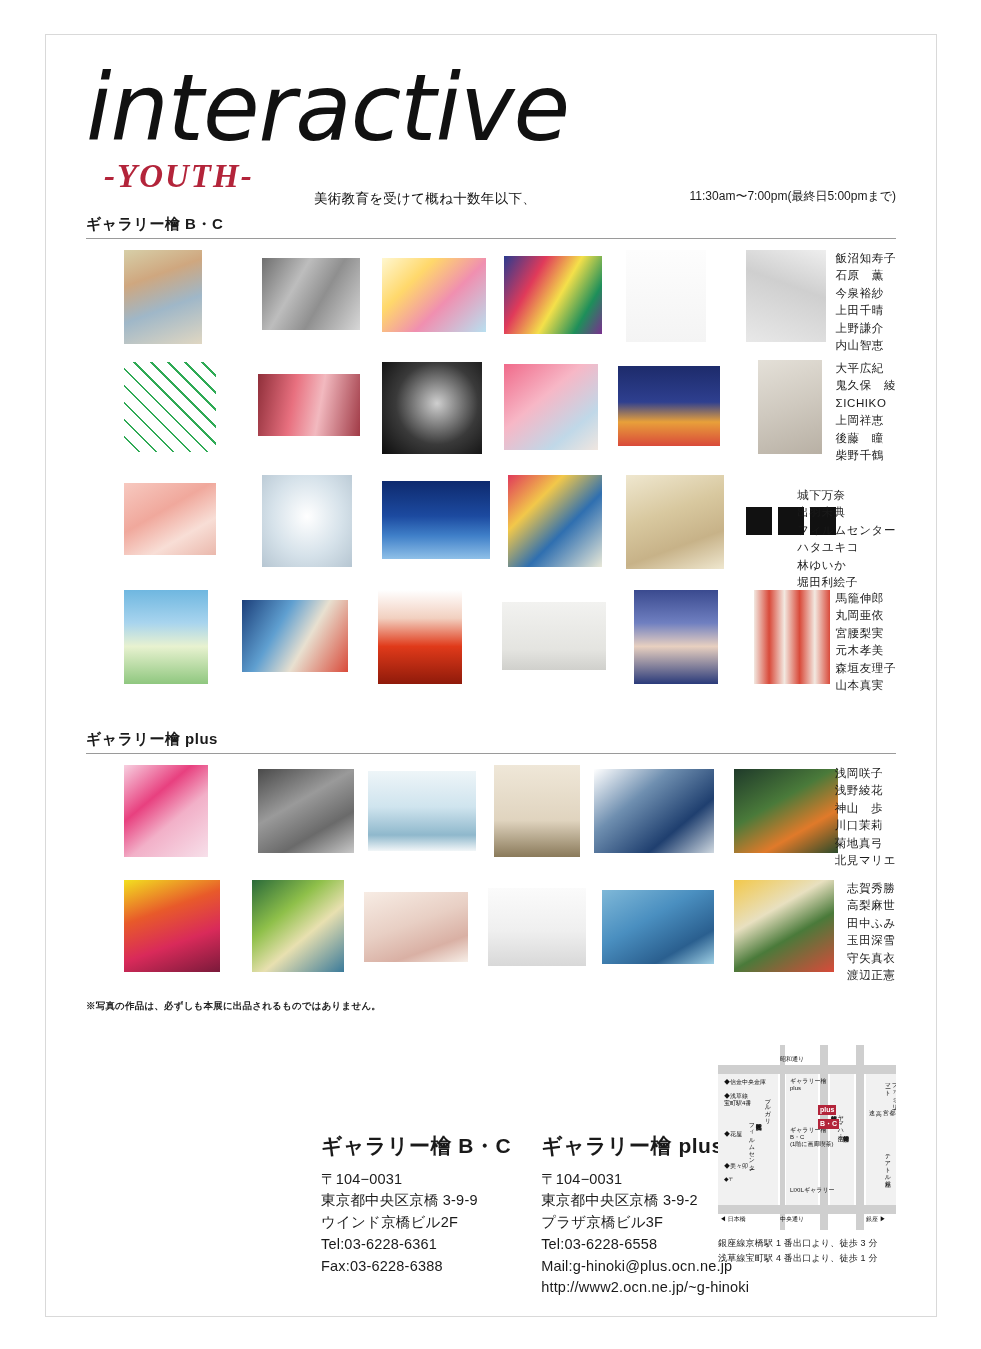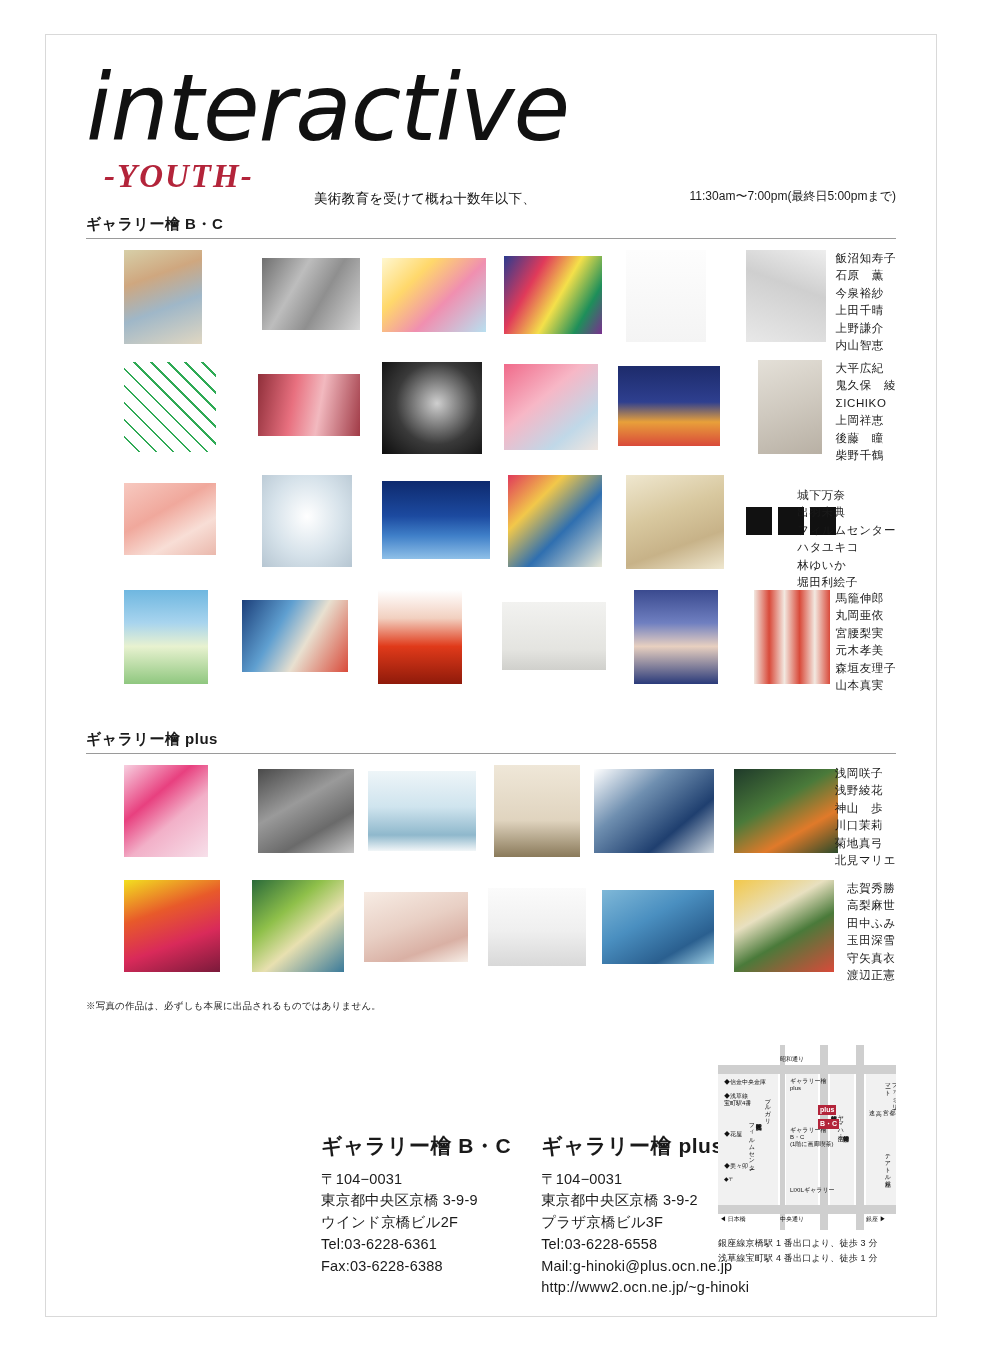--- a/index.html
+++ b/index.html
@@ -119,20 +119,21 @@
     letter-spacing: 0.6px;
     text-align: left;
     white-space: nowrap;
   }
   .note {
     position: absolute;
     left: 40px;
     font-size: 9.5px;
     color: #222;
     letter-spacing: 0.2px;
+    font-weight: bold;
   }
   
   .footer {
     position: absolute;
     left: 275px;
     top: 1095px;
     display: flex;
     gap: 30px;
   }
   .gal {

